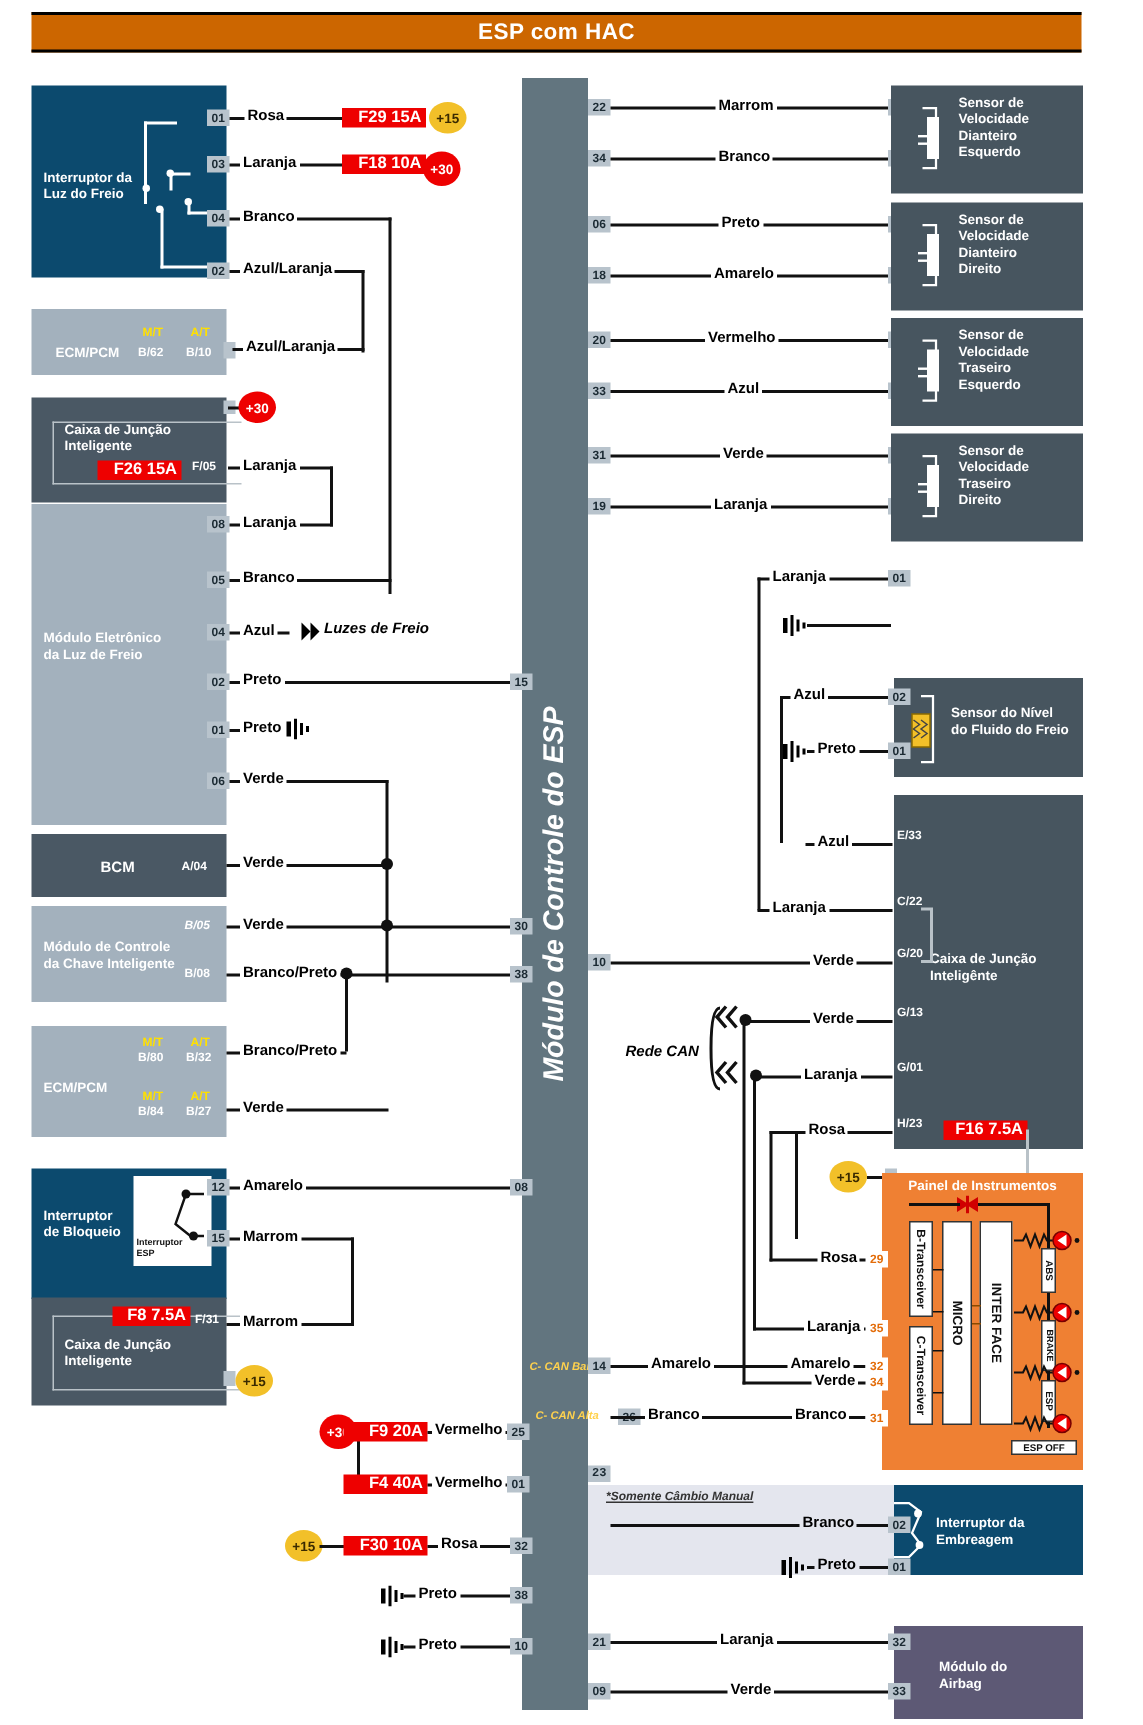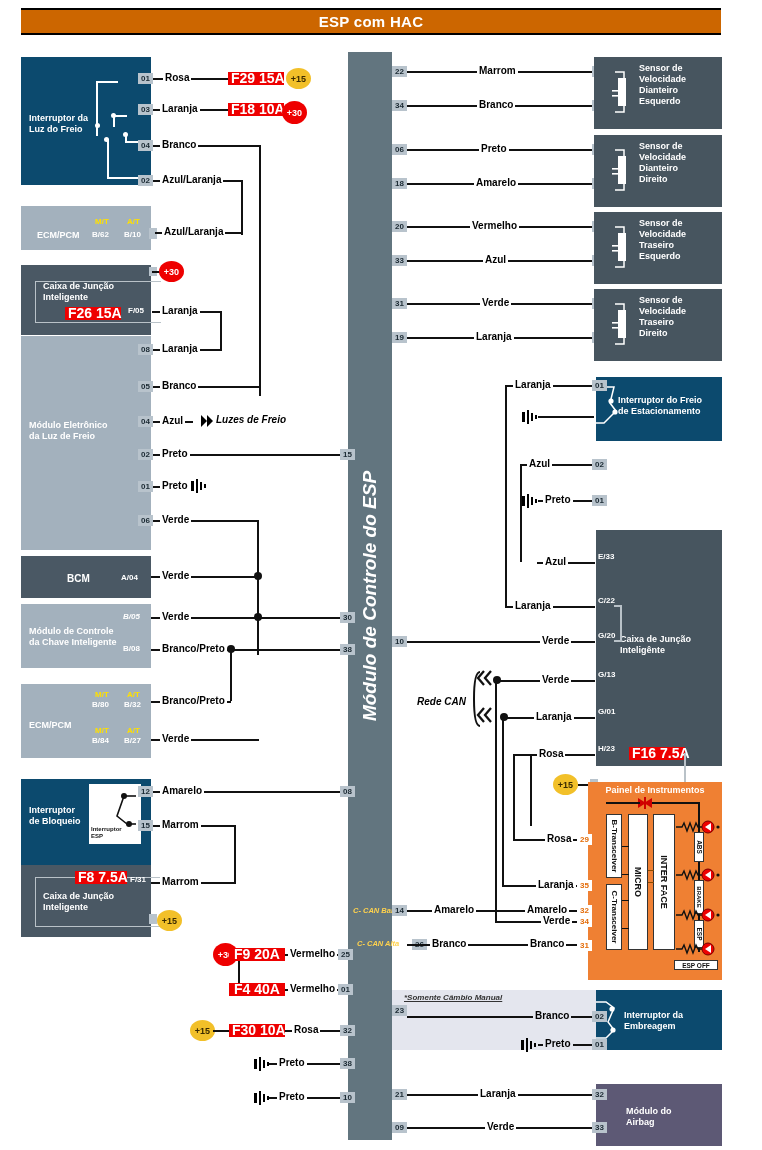--- a/index.html
+++ b/index.html
@@ -61,22 +61,22 @@
     position: absolute; font-size: 10px; font-weight: bold; color: #000;
     background: #fff; padding: 0 2px; white-space: nowrap; line-height: 12px;
   }
   .dot {
     position: absolute; width: 8px; height: 8px; border-radius: 50%;
     background: #111;
   }
   
   .fuse {
     position: absolute; background: #ee0000; color: #fff; font-weight: bold;
-    font-size: 14px; line-height: 13px; height: 13px; padding: 0 3px; white-space: nowrap;
-    text-align:center;
+    font-size: 11px; line-height: 13px; height: 13px; padding: 0 3px; white-space: nowrap;
+    text-align:right;
   }
   .src {
     position: absolute; border-radius: 50%; color: #fff; font-weight: bold;
     font-size: 9px; display: flex; align-items: center; justify-content: center;
   }
   .src-15 { background: #f2c029; color: #3a2a00; }
   .src-30 { background: #ee0000; }
   
   .gnd { position: absolute; width: 18px; height: 14px; }
   
@@ -434,41 +434,42 @@
       <rect x="7" y="8" width="8" height="28" fill="#fff"></rect>
       <rect x="1" y="20" width="9" height="1.6" fill="#fff"></rect>
       <rect x="1" y="25" width="6" height="1.6" fill="#fff"></rect>
     </svg>
     <div class="blk-label" style="left:45px; top:6px;">Sensor de
 Velocidade
 Traseiro
 Direito</div>
   </div>
 
-  <div class="blk c-blue" style="left:596px; top:377px; width:126px; height:64px;">
-    <div class="blk-label" style="left:22px; top:18px;">Interruptor do Freio
-de Estacionamento</div>
-    <svg style="position:absolute; left:0px; top:4px; width:32px; height:56px;" viewBox="0 0 32 56">
-      <path d="M4 6 L18 6 L14 22 L20 30 L8 42 L0 42" stroke="#fff" stroke-width="1.5" fill="none"></path>
-      <circle cx="15" cy="20" r="2.6" fill="#fff"></circle>
-      <circle cx="19" cy="31" r="2.6" fill="#fff"></circle>
-    </svg>
-  </div>
   <div class="wire-h" style="left:505px; top:385px; width:88px;"></div>
   <div class="wlabel" style="left:513px; top:379px;">Laranja</div>
   <div class="pin" style="left:592px; top:380px;">01</div>
   <div class="wire-v" style="left:505px; top:385px; height:222px;"></div>
   <div class="wire-h" style="left:538px; top:416px; width:56px;"></div>
   <svg class="gnd" style="left:521px; top:410px;" viewBox="0 0 18 14">
     <rect x="1" y="2" width="3" height="10" fill="#000"></rect>
     <rect x="6" y="0" width="2" height="14" fill="#000"></rect>
     <rect x="10" y="3" width="2" height="8" fill="#000"></rect>
     <rect x="14" y="5" width="2" height="4" fill="#000"></rect>
   </svg>
 
+  <div class="blk c-dark2" style="left:596px; top:452px; width:126px; height:66px;">
+    <svg style="position:absolute; left:4px; top:8px; width:28px; height:52px;" viewBox="0 0 28 52">
+      <path d="M14 4 L22 4 L22 48 L14 48" stroke="#fff" stroke-width="1.5" fill="none"></path>
+      <rect x="8" y="16" width="12" height="22" fill="#f2c029" stroke="#8a6a00" stroke-width="1"></rect>
+      <path d="M9 20 l4 3 l-4 3 l4 3 l-4 3" stroke="#444" stroke-width="1" fill="none"></path>
+      <path d="M14 20 l4 3 l-4 3 l4 3 l-4 3" stroke="#444" stroke-width="1" fill="none"></path>
+    </svg>
+    <div class="blk-label" style="left:38px; top:18px;">Sensor do Nível
+do Fluido do Freio</div>
+  </div>
   <div class="wire-h" style="left:520px; top:464px; width:73px;"></div>
   <div class="wlabel" style="left:527px; top:458px;">Azul</div>
   <div class="pin" style="left:592px; top:459px;">02</div>
   <div class="wire-v" style="left:520px; top:464px; height:98px;"></div>
 
   <div class="wire-h" style="left:538px; top:500px; width:55px;"></div>
   <div class="wlabel" style="left:543px; top:494px;">Preto</div>
   <div class="pin" style="left:592px; top:495px;">01</div>
   <svg class="gnd" style="left:521px; top:494px;" viewBox="0 0 18 14">
     <rect x="1" y="2" width="3" height="10" fill="#000"></rect>
@@ -626,21 +627,21 @@
   </div>
   <div class="blk c-blue" style="left:596px; top:990px; width:126px; height:60px;">
     <div class="blk-label" style="left:28px; top:20px;">Interruptor da
 Embreagem</div>
     <svg style="position:absolute; left:0px; top:4px; width:30px; height:52px;" viewBox="0 0 30 52">
       <path d="M0 8 L10 8 L18 14 L12 28 L18 36 L10 44 L0 44" stroke="#fff" stroke-width="1.5" fill="none"></path>
       <circle cx="16" cy="15" r="2.6" fill="#fff"></circle>
       <circle cx="17" cy="36" r="2.6" fill="#fff"></circle>
     </svg>
   </div>
-  <div class="pin" style="left:392px; top:1005px;font-family:Liberation Mono, monospace;">23</div>
+  <div class="pin" style="left:392px; top:977px;font-family:Liberation Mono, monospace;">23</div>
   <div class="wire-h" style="left:407px; top:1016px; width:187px;"></div>
   <div class="wlabel" style="left:533px; top:1010px; background:#e4e6ee;">Branco</div>
   <div class="pin" style="left:592px; top:1011px;">02</div>
 
   <div class="wire-h" style="left:538px; top:1044px; width:56px;"></div>
   <div class="wlabel" style="left:543px; top:1038px; background:#e4e6ee;">Preto</div>
   <div class="pin" style="left:592px; top:1039px;">01</div>
   <svg class="gnd" style="left:520px; top:1038px;" viewBox="0 0 18 14">
     <rect x="1" y="2" width="3" height="10" fill="#000"></rect>
     <rect x="6" y="0" width="2" height="14" fill="#000"></rect>

